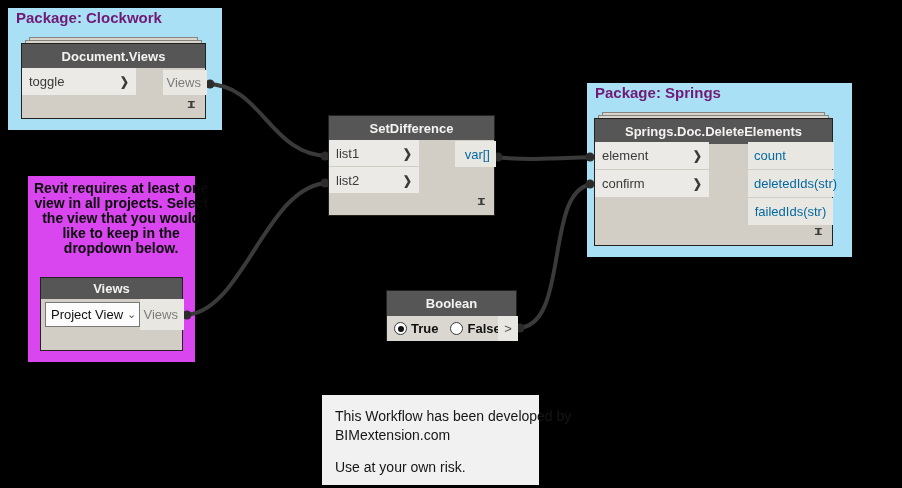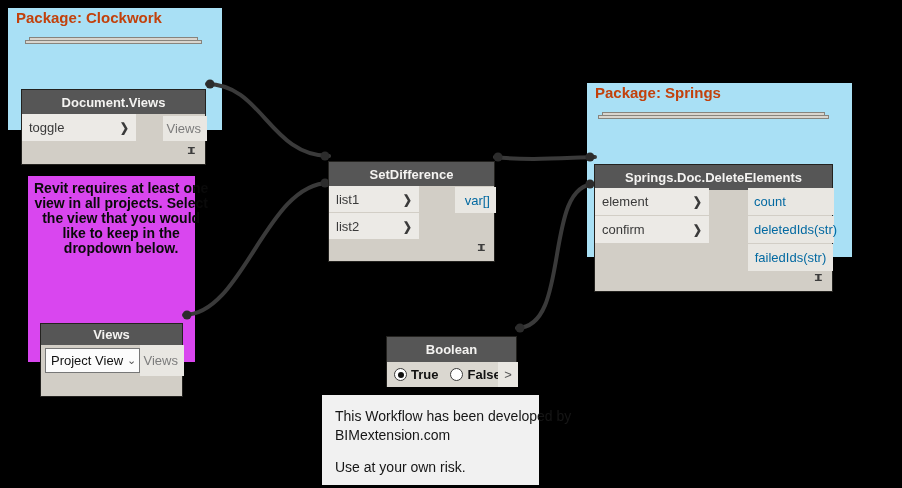--- a/index.html
+++ b/index.html
@@ -6,34 +6,34 @@
   html,body { width:902px; height:488px; }
   body {
     position:relative; width:902px; height:488px; overflow:hidden;
     background:#000; font-family:"Liberation Sans", sans-serif;
     -webkit-font-smoothing:antialiased;
   }
   
   .group { position:absolute; z-index:1; }
   .group-title {
     position:absolute; left:8px; top:1px; font-size:15px; font-weight:600;
-    color:#c2410c; letter-spacing:0; white-space:nowrap;
+    color:#701a75; letter-spacing:0; white-space:nowrap;
   }
   .group-blue  { background:#a9e0f5; }
   .group-green { background:#d946ef;text-align:center; }
   .group-note-text {
     position:absolute; left:6px; top:5px; font-size:14px; font-weight:600;
     color:#0a0a0a; line-height:15px; white-space:nowrap;
   }
   
   #wire-layer { position:absolute; left:0; top:0; z-index:2; pointer-events:none; }
   
   .node { position:absolute; z-index:3; }
   .node-main {
-    position:absolute; background:#d2cec6; border:1px solid #23221f;margin-top:46px;
+    position:absolute; background:#d2cec6; border:1px solid #23221f;
   }
   .stack {
     position:absolute; height:4px; background:#d8d5ce; border:1px solid #87847d;
   }
   .node-header {
     position:absolute; left:0; top:0; right:0; background:#565656;
     color:#f4f3f1; font-size:13px; font-weight:700; text-align:center;
     display:flex; align-items:center; justify-content:center; white-space:nowrap;
   }
   .port-row {

